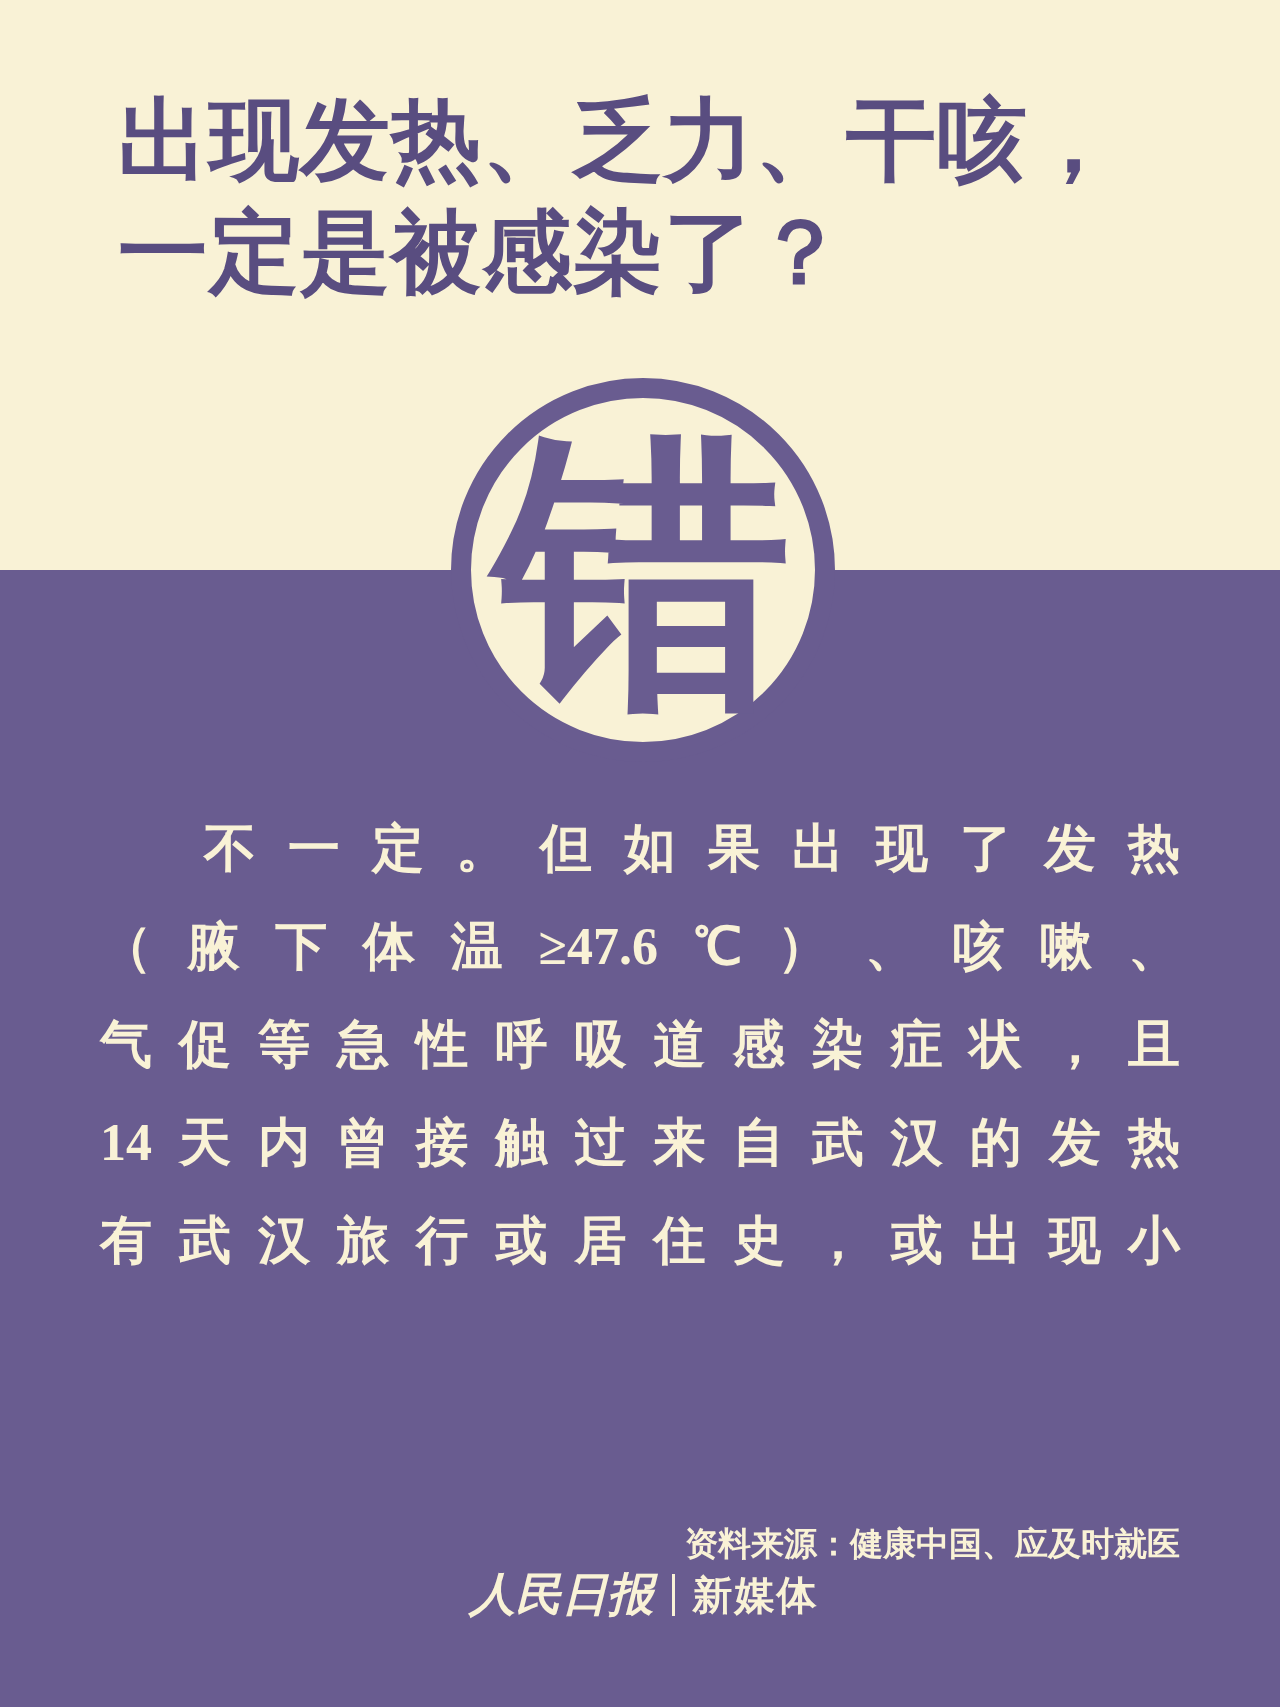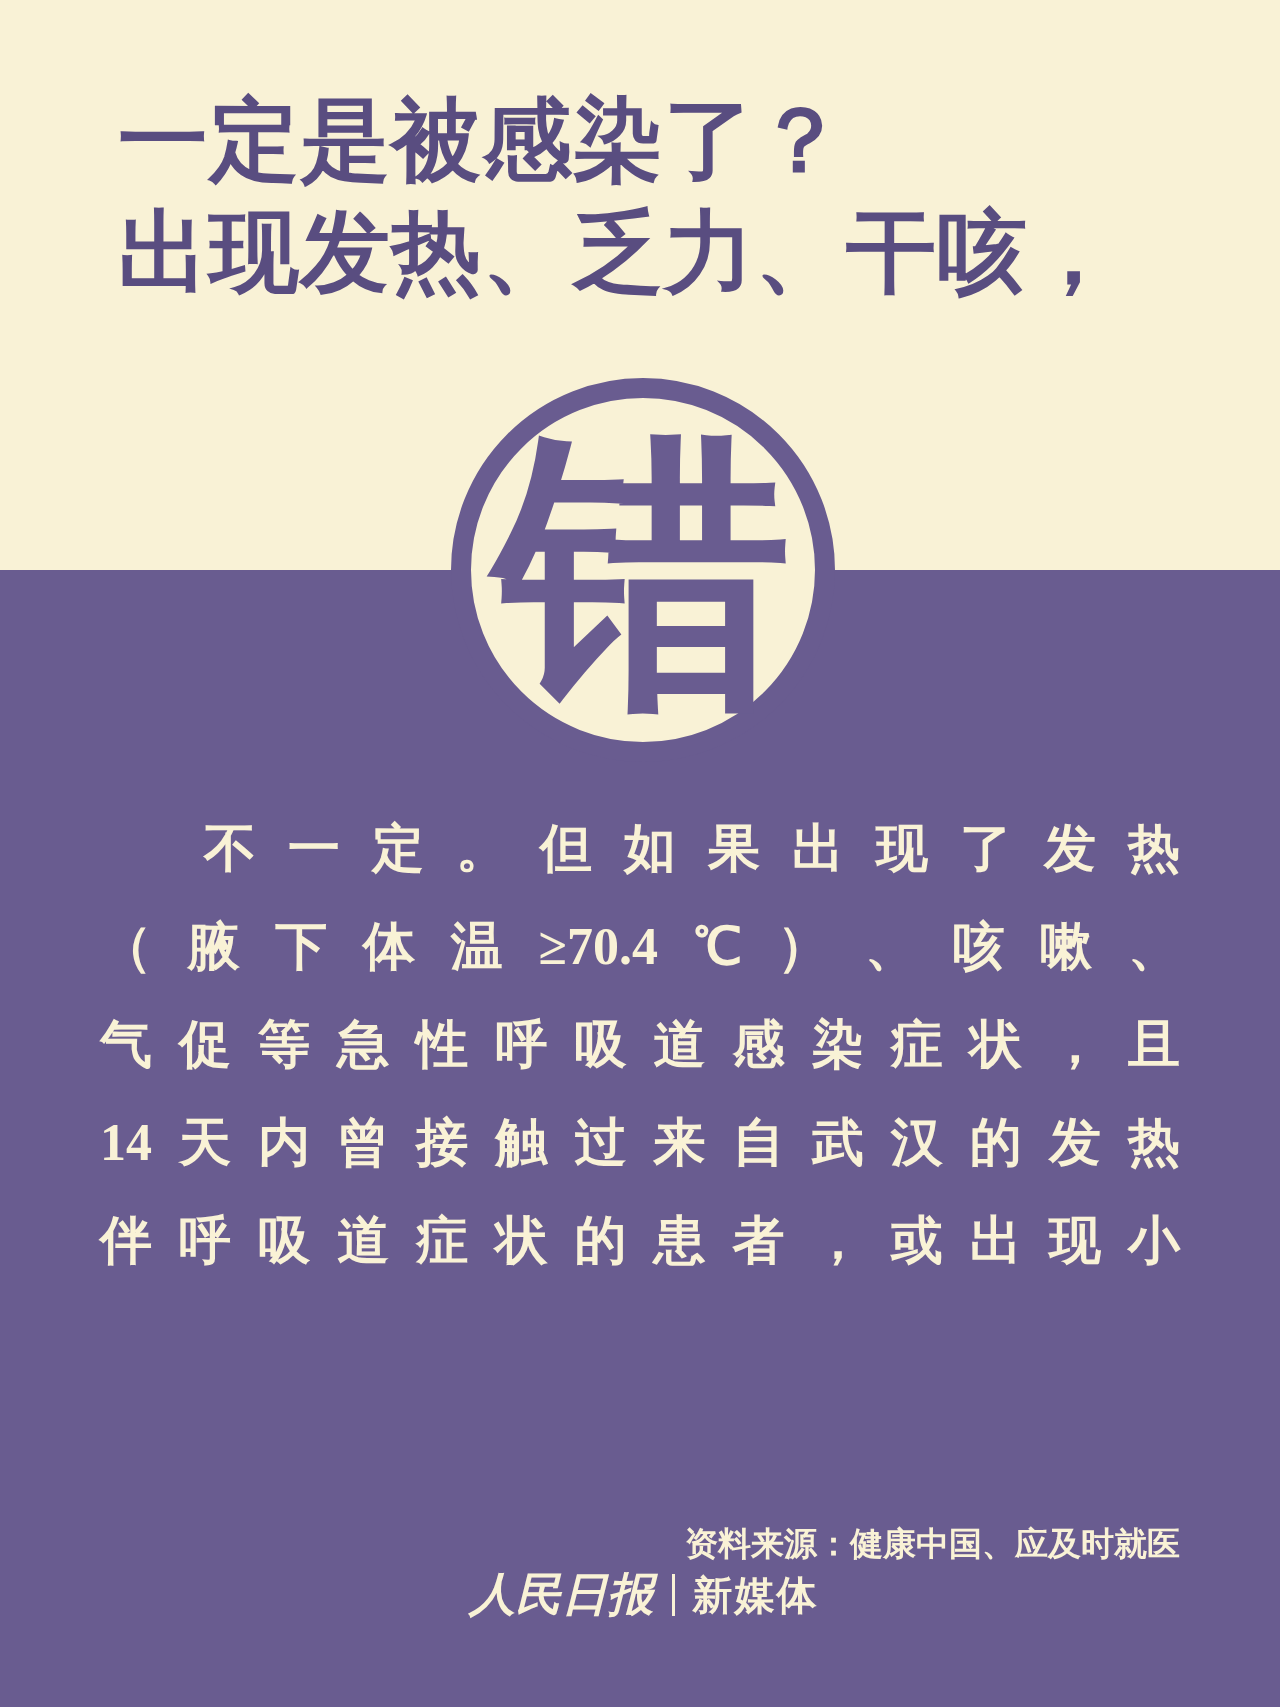--- a/index.html
+++ b/index.html
@@ -110,34 +110,34 @@
   }
 </style>
 </head>
 <body>
 
 <div class="poster">
 
   <div class="top-section"></div>
 
   <h1 class="title">
+    <span class="title-line">出现发热、乏力、干咳，</span>
     <span class="title-line">一定是被感染了？</span>
-    <span class="title-line">出现发热、乏力、干咳，</span>
   </h1>
 
   <div class="stamp">
     <span class="stamp-char">错</span>
   </div>
 
   <div class="answer">
       <p class="answer-line">不一定。但如果出现了发热</p>
-      <p class="answer-line">（腋下体温≥70.4℃）、咳嗽、</p>
+      <p class="answer-line">（腋下体温≥47.6℃）、咳嗽、</p>
       <p class="answer-line">气促等急性呼吸道感染症状，且</p>
       <p class="answer-line">14天内曾接触过来自武汉的发热</p>
-      <p class="answer-line">伴呼吸道症状的患者，或出现小</p>
+      <p class="answer-line">有武汉旅行或居住史，或出现小</p>
     </div>
 
   <div class="source">资料来源：健康中国、应及时就医</div>
 
   <footer class="footer">
     <span class="masthead">人民日报</span>
     <span class="logo-divider"></span>
     <span class="brand">新媒体</span>
   </footer>
 

